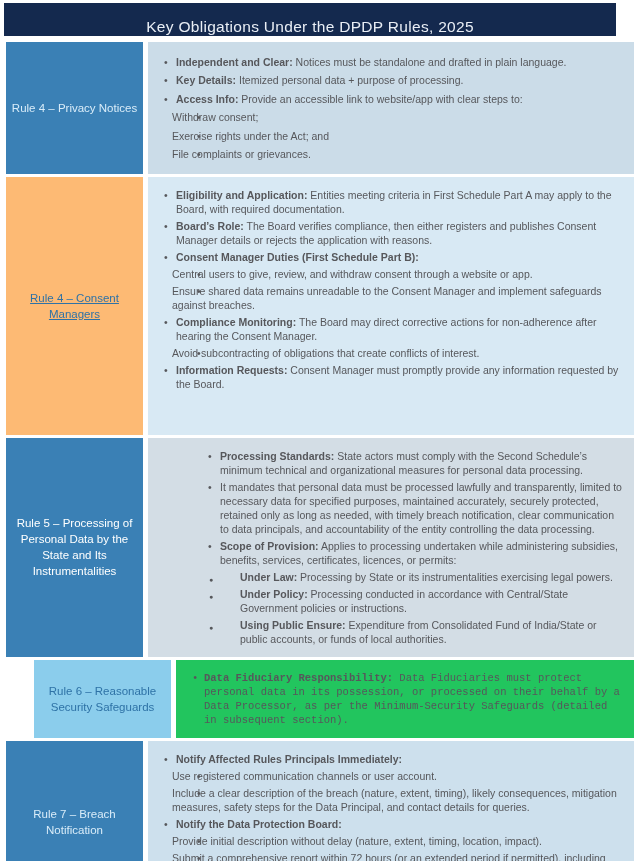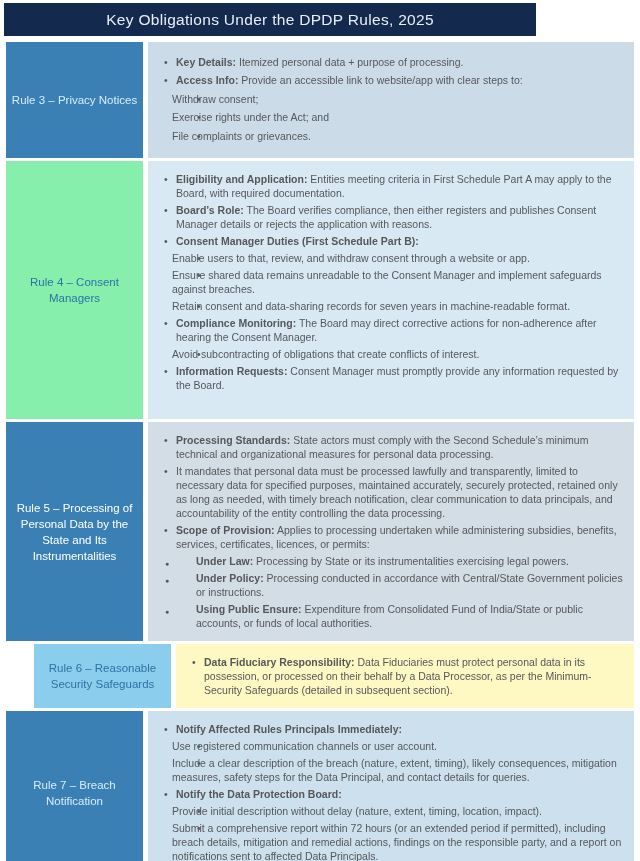--- a/index.html
+++ b/index.html
@@ -5,22 +5,22 @@
   html,body{margin:0;padding:0;background:#ffffff;}
   body{
     width:640px;height:861px;
     font-family:"Liberation Sans","DejaVu Sans",sans-serif;
     -webkit-font-smoothing:antialiased;
   }
   .page{position:relative;width:640px;height:861px;background:#fff;overflow:hidden;}
 
   
   .title-bar{
-    position:absolute;top:3px;left:4px;width:532px;height:33px;
-    display:flex;align-items:center;justify-content:center;
+    position:absolute;top:3px;left:4px;width:612px;height:33px;
+    display:flex;align-items:flex-end;justify-content:center;
   }
   .title-bar h1{
     margin:0;font-size:15.5px;font-weight:400;letter-spacing:.3px;
   }
 
   
   .rules-table{
     position:absolute;top:42px;left:6px;width:628px;
     display:flex;flex-direction:column;gap:3px;
   }
@@ -55,73 +55,73 @@
 </head>
 <body>
 
 <div class="page">
   <header class="title-bar" style="background: rgb(20, 41, 78);">
     <h1 style="color: rgb(233, 238, 245);">Key Obligations Under the DPDP Rules, 2025</h1>
   </header>
   <main class="rules-table">
   <section class="row">
     <div class="rule-cell" style="background: rgb(58, 128, 181); color: rgb(217, 236, 249);">
-      <span class="rule-label">Rule 3 – Privacy Notices</span>
+      <span class="rule-label">Rule 4 – Privacy Notices</span>
     </div>
     <div class="detail-cell" style="background: rgb(203, 220, 232);">
       <ul class="items" style="color: rgb(86, 87, 91);">
+            <li class="item lvl1"><b>Independent and Clear:</b><span> Notices must be standalone and drafted in plain language.</span></li>
             <li class="item lvl1"><b>Key Details:</b><span> Itemized personal data + purpose of processing.</span></li>
             <li class="item lvl1"><b>Access Info:</b><span> Provide an accessible link to website/app with clear steps to:</span></li>
             <li class="item lvl2"><span>Withdraw consent;</span></li>
             <li class="item lvl2"><span>Exercise rights under the Act; and</span></li>
             <li class="item lvl2"><span>File complaints or grievances.</span></li>
           </ul>
     </div>
   </section>
 
   <section class="row">
-    <div class="rule-cell" style="background: #86efac; color: rgb(46, 114, 166);">
+    <div class="rule-cell" style="background: #fdba74; color: rgb(46, 114, 166); text-decoration: underline;">
       <span class="rule-label">Rule 4 – Consent Managers</span>
     </div>
     <div class="detail-cell" style="background: rgb(216, 233, 244);">
       <ul class="items" style="color: rgb(86, 87, 91);">
             <li class="item lvl1"><b>Eligibility and Application:</b><span> Entities meeting criteria in First Schedule Part A may apply to the Board, with required documentation.</span></li>
             <li class="item lvl1"><b>Board’s Role:</b><span> The Board verifies compliance, then either registers and publishes Consent Manager details or rejects the application with reasons.</span></li>
             <li class="item lvl1"><b>Consent Manager Duties (First Schedule Part B):</b></li>
-            <li class="item lvl2"><span>Enable users to that, review, and withdraw consent through a website or app.</span></li>
+            <li class="item lvl2"><span>Central users to give, review, and withdraw consent through a website or app.</span></li>
             <li class="item lvl2"><span>Ensure shared data remains unreadable to the Consent Manager and implement safeguards against breaches.</span></li>
-            <li class="item lvl2"><span>Retain consent and data-sharing records for seven years in machine-readable format.</span></li>
             <li class="item lvl1"><b>Compliance Monitoring:</b><span> The Board may direct corrective actions for non-adherence after hearing the Consent Manager.</span></li>
             <li class="item lvl2"><span>Avoid subcontracting of obligations that create conflicts of interest.</span></li>
             <li class="item lvl1"><b>Information Requests:</b><span> Consent Manager must promptly provide any information requested by the Board.</span></li>
           </ul>
     </div>
   </section>
 
   <section class="row">
     <div class="rule-cell" style="background: rgb(58, 128, 181); color: #ffffff;">
       <span class="rule-label">Rule 5 – Processing of Personal Data by the State and Its Instrumentalities</span>
     </div>
     <div class="detail-cell" style="background: rgb(211, 221, 229);">
-      <ul class="items" style="color: rgb(86, 87, 91);">
+      <ul class="items" style="color: rgb(86, 87, 91); padding-left: 44px;">
             <li class="item lvl1"><b>Processing Standards:</b><span> State actors must comply with the Second Schedule’s minimum technical and organizational measures for personal data processing.</span></li>
             <li class="item lvl1"><span>It mandates that personal data must be processed lawfully and transparently, limited to necessary data for specified purposes, maintained accurately, securely protected, retained only as long as needed, with timely breach notification, clear communication to data principals, and accountability of the entity controlling the data processing.</span></li>
             <li class="item lvl1"><b>Scope of Provision:</b><span> Applies to processing undertaken while administering subsidies, benefits, services, certificates, licences, or permits:</span></li>
             <li class="item lvl2 disc"><b>Under Law:</b><span> Processing by State or its instrumentalities exercising legal powers.</span></li>
             <li class="item lvl2 disc"><b>Under Policy:</b><span> Processing conducted in accordance with Central/State Government policies or instructions.</span></li>
             <li class="item lvl2 disc"><b>Using Public Ensure:</b><span> Expenditure from Consolidated Fund of India/State or public accounts, or funds of local authorities.</span></li>
           </ul>
     </div>
   </section>
 
   <section class="row">
     <div class="rule-cell" style="background: rgb(139, 205, 236); color: rgb(46, 114, 166);">
       <span class="rule-label">Rule 6 – Reasonable Security Safeguards</span>
     </div>
-    <div class="detail-cell" style="background: #fef9c3;">
+    <div class="detail-cell" style="background: #22c55e; font-family: Liberation Mono, monospace;">
       <ul class="items" style="color: rgb(86, 87, 91);">
             <li class="item lvl1"><b>Data Fiduciary Responsibility:</b><span> Data Fiduciaries must protect personal data in its possession, or processed on their behalf by a Data Processor, as per the Minimum-Security Safeguards (detailed in subsequent section).</span></li>
           </ul>
     </div>
   </section>
 
   <section class="row">
     <div class="rule-cell" style="background: rgb(58, 128, 181); color: rgb(217, 236, 249);">
       <span class="rule-label">Rule 7 – Breach Notification</span>
     </div>

